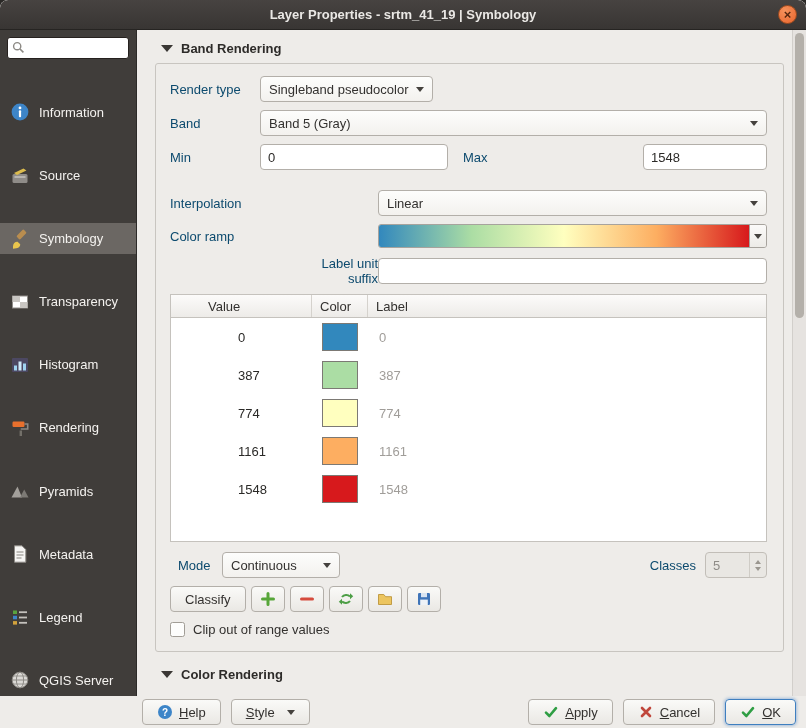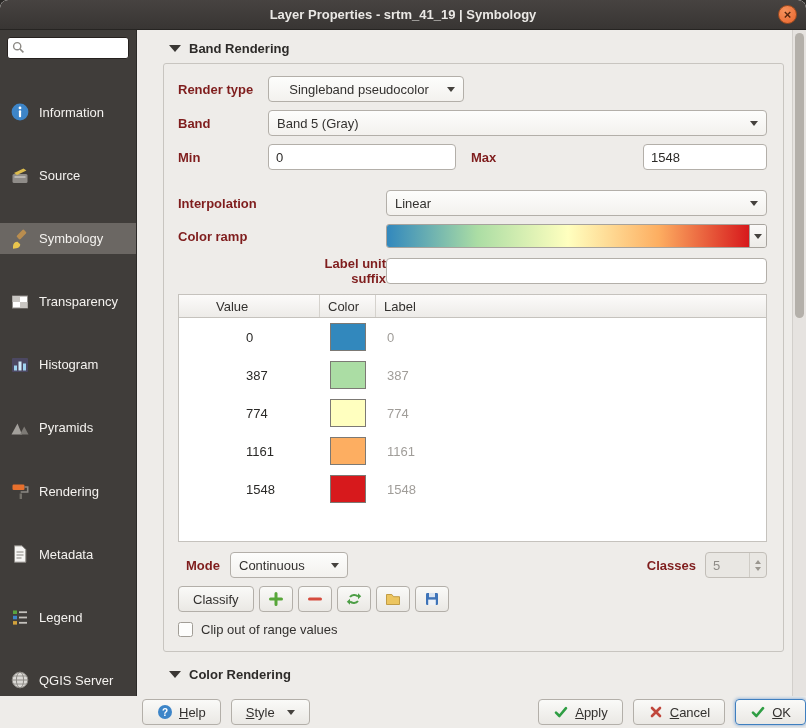--- a/index.html
+++ b/index.html
@@ -8,35 +8,35 @@
 
   
   .titlebar{height:30px;background:linear-gradient(#474341,#383533);display:flex;align-items:center;justify-content:center;position:relative;border-radius:8px 8px 0 0;border-bottom:1px solid #262422;box-sizing:border-box;}
   .titlebar .title{color:#eae8e5;font-size:13px;font-weight:bold;}
   .close-btn{position:absolute;right:9px;top:5px;width:19px;height:19px;border-radius:50%;background:radial-gradient(circle at 35% 30%,#f5935d,#e8632b);border:1px solid #a14d20;box-sizing:border-box;display:flex;align-items:center;justify-content:center;color:#56270f;font-size:13px;font-weight:bold;line-height:1;cursor:pointer;}
 
   
   .app-body{display:flex;height:666px;}
   .sidebar{width:137px;flex:none;background:#403d3a;border-right:1px solid #2c2a28;box-sizing:border-box;display:flex;flex-direction:column;gap:32px;}
   .main{flex:1;display:flex;min-width:0;}
-  .scrollarea{flex:1;padding:6px 6px 0 24px;overflow:hidden;}
+  .scrollarea{flex:1;padding:6px 6px 0 16px;overflow:hidden;}
   .vscrollbar{width:13px;flex:none;background:#e6e3e0;border-left:1px solid #d2cfcb;position:relative;}
   .vscrollbar .thumb{position:absolute;left:2px;right:2px;top:3px;height:285px;background:#b4b0aa;border-radius:5px;}
 
   
   .search-wrap{margin:7px 7px 6px 7px;height:25px;background:#fff;border:1px solid #26211e;border-radius:3px;display:flex;align-items:center;padding:0 4px;box-sizing:border-box;}
   .search-wrap svg{flex:none;}
   .search-input{border:none;outline:none;flex:1;min-width:0;font-size:12px;margin-left:4px;background:transparent;}
   .side-item{height:36px;display:flex;align-items:center;gap:9px;padding-left:10px;color:#f4f2ef;cursor:pointer;}
   .side-item.selected{background:#6b6763;}
   .side-icon{width:20px;height:20px;flex:none;display:inline-flex;}
   .side-label{white-space:nowrap;}
 
   
-  .flabel{color:#7f1d1d;flex:none;font-weight:bold;}
+  .flabel{color:#0c4a6e;flex:none;}
   .form-row{display:flex;align-items:center;margin-bottom:8px;}
   .w90{width:90px;}
   .wlab{width:208px;}
   .combo{height:26px;box-sizing:border-box;border:1px solid #b3afa9;border-radius:4px;background:linear-gradient(#fdfdfc,#f3f1ee);display:flex;align-items:center;padding:0 8px;cursor:pointer;}
   .combo .combo-text{flex:1;overflow:hidden;white-space:nowrap;}
   .chev{width:0;height:0;border-left:4px solid transparent;border-right:4px solid transparent;border-top:5px solid #45423e;flex:none;margin-left:6px;}
   .input{height:26px;box-sizing:border-box;border:1px solid #b3afa9;border-radius:4px;background:#fff;padding:0 7px;font-size:13px;font-family:inherit;color:#2c2a28;outline:none;}
   .btn{height:26px;box-sizing:border-box;border:1px solid #b3afa9;border-radius:4px;background:linear-gradient(#fafaf8,#eae8e4);font-size:13px;font-family:inherit;color:#33312f;display:inline-flex;align-items:center;justify-content:center;gap:6px;padding:0 14px;cursor:pointer;}
   .icon-btn{width:34px;padding:0;}
   .tri{width:0;height:0;display:inline-block;flex:none;}
@@ -81,21 +81,21 @@
   .spin-arrows{width:16px;border-left:1px solid #cfccc6;display:flex;flex-direction:column;align-items:center;justify-content:center;gap:3px;}
   .spin-arrows .up{width:0;height:0;border-left:3.5px solid transparent;border-right:3.5px solid transparent;border-bottom:4px solid #9a968f;}
   .spin-arrows .dn{width:0;height:0;border-left:3.5px solid transparent;border-right:3.5px solid transparent;border-top:4px solid #9a968f;}
 
   .btns-row{gap:5px;margin-top:2px;}
   .check-row{gap:8px;margin-top:10px;margin-bottom:2px;}
   .checkbox{width:15px;height:15px;background:#fdfdfc;border:1px solid #a19d96;border-radius:2.5px;box-sizing:border-box;cursor:pointer;flex:none;}
 
   
   .footer{height:32px;display:flex;align-items:center;background:#eeece9;padding-left:142px;box-sizing:border-box;gap:10px;}
-  .footer-right{margin-left:auto;display:flex;gap:10px;}
+  .footer-right{margin-left:auto;display:flex;gap:10px;padding-right:10px;}
   .mn{display:inline-block;}
   .mn::first-letter{text-decoration:underline;}
   .ok-btn{border-color:#3f7fbf;box-shadow:0 0 3px 1px rgba(74,134,201,.45);}
   .ficon{display:inline-flex;width:16px;height:16px;flex:none;}
 </style>
 </head>
 <body>
 
 <div class="window">
 
@@ -161,35 +161,35 @@
               <rect x="4" y="10.5" width="3" height="5" fill="#9fd3f0"></rect>
               <rect x="8.5" y="6.5" width="3" height="9" fill="#cfeafa"></rect>
               <rect x="13" y="8.5" width="3" height="7" fill="#9fd3f0"></rect>
             </svg>
           </span>
         <span class="side-label">Histogram</span>
       </div>
       <div class="side-item">
         <span class="side-icon">
             <svg width="20" height="20" viewBox="0 0 20 20">
-              <path d="M1.5 16.5 L7.5 5.5 L12 16.5 Z" fill="#a3a09b"></path>
-              <path d="M10 16.5 L14.2 8.5 L18.5 16.5 Z" fill="#7d7a75"></path>
-            </svg>
-          </span>
-        <span class="side-label">Pyramids</span>
-      </div>
-      <div class="side-item">
-        <span class="side-icon">
-            <svg width="20" height="20" viewBox="0 0 20 20">
               <rect x="2.5" y="3.5" width="12" height="5.5" rx="1.2" fill="#e8702d"></rect>
               <path d="M14.5 6 h3.2 v5 h-7" fill="none" stroke="#8c8984" stroke-width="1.6"></path>
               <rect x="9.6" y="12.5" width="2.4" height="5.5" fill="#737069"></rect>
             </svg>
           </span>
         <span class="side-label">Rendering</span>
+      </div>
+      <div class="side-item">
+        <span class="side-icon">
+            <svg width="20" height="20" viewBox="0 0 20 20">
+              <path d="M1.5 16.5 L7.5 5.5 L12 16.5 Z" fill="#a3a09b"></path>
+              <path d="M10 16.5 L14.2 8.5 L18.5 16.5 Z" fill="#7d7a75"></path>
+            </svg>
+          </span>
+        <span class="side-label">Pyramids</span>
       </div>
       <div class="side-item">
         <span class="side-icon">
             <svg width="20" height="20" viewBox="0 0 20 20">
               <path d="M4.5 1.8 h7.5 l3.8 3.8 v12.6 h-11.3 z" fill="#f6f5f3" stroke="#8c8984"></path>
               <line x1="6.5" y1="8" x2="13.5" y2="8" stroke="#9a9792" stroke-width="1.2"></line>
               <line x1="6.5" y1="11" x2="13.5" y2="11" stroke="#9a9792" stroke-width="1.2"></line>
               <line x1="6.5" y1="14" x2="11.5" y2="14" stroke="#9a9792" stroke-width="1.2"></line>
             </svg>
           </span>
@@ -227,21 +227,21 @@
 
         <div class="section-header">
           <span class="tri down"></span>
           <span class="section-title">Band Rendering</span>
         </div>
 
         <div class="group-frame">
 
           <div class="form-row">
             <span class="flabel w90">Render type</span>
-            <div class="combo" style="width:196px;text-align:center;">
+            <div class="combo" style="width:173px;">
               <span class="combo-text">Singleband pseudocolor</span>
               <span class="chev"></span>
             </div>
           </div>
 
           <div class="form-row">
             <span class="flabel w90">Band</span>
             <div class="combo" style="flex:1;">
               <span class="combo-text">Band 5 (Gray)</span>
               <span class="chev"></span>

